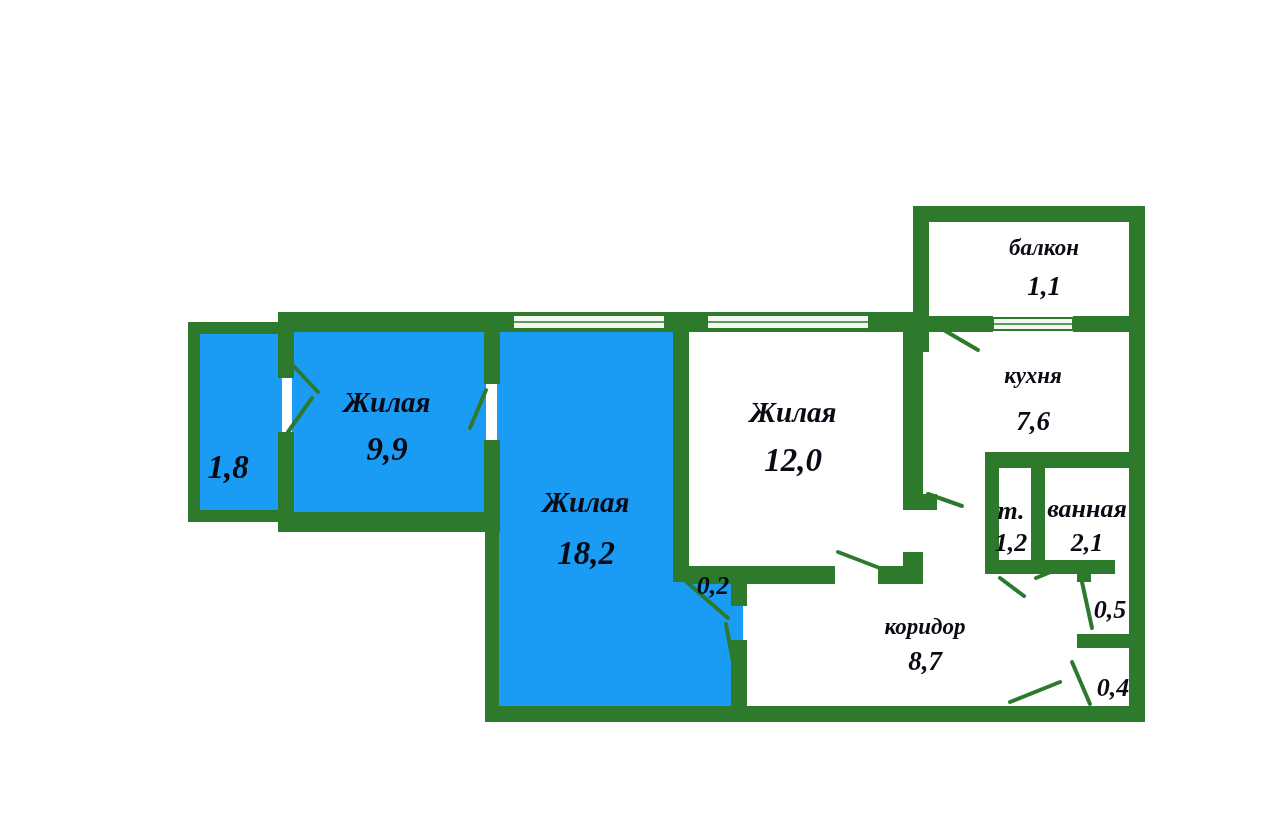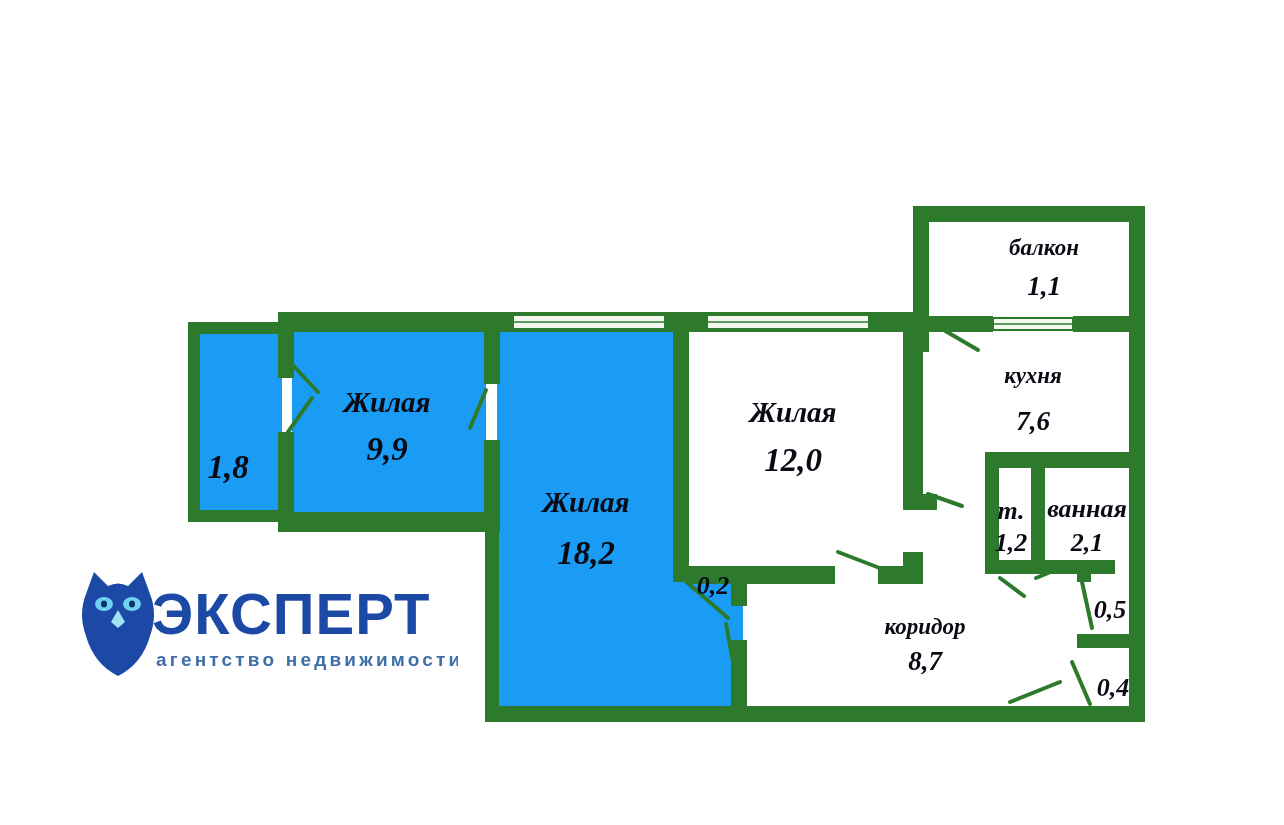--- a/index.html
+++ b/index.html
@@ -193,31 +193,14 @@
       <text class="rm-label rm-small-area" x="925" y="664">8,7</text>
 
       <text class="rm-label rm-tiny" x="713" y="588">0,2</text>
 
       <text class="rm-label rm-tiny" x="1110" y="612">0,5</text>
 
       <text class="rm-label rm-tiny" x="1113" y="690">0,4</text>
     </g>
   </svg>
 
-  <div class="logo-wrap">
-    <svg class="logo-svg" viewBox="0 0 380 112">
-      <g fill="#1c49a6">
-        <path d="M8 26 L16 4 L30 18 Q40 13 50 18 L64 4 L72 26
-                 Q80 46 72 68 Q64 96 40 108 Q16 96 8 68 Q0 46 8 26 Z"></path>
-      </g>
-      <g>
-        <ellipse cx="26" cy="36" rx="9" ry="7" fill="#6fd2f2"></ellipse>
-        <ellipse cx="54" cy="36" rx="9" ry="7" fill="#6fd2f2"></ellipse>
-        <ellipse cx="26" cy="36" rx="3" ry="3.5" fill="#10306e"></ellipse>
-        <ellipse cx="54" cy="36" rx="3" ry="3.5" fill="#10306e"></ellipse>
-        <path d="M40 42 L47 54 L40 60 L33 54 Z" fill="#9fe3f7"></path>
-      </g>
-      <text class="logo-word" x="74" y="66">ЭКСПЕРТ</text>
-      <text class="logo-sub" x="78" y="98">агентство недвижимости</text>
-    </svg>
-  </div>
 
 </div>
 
 </body></html>

